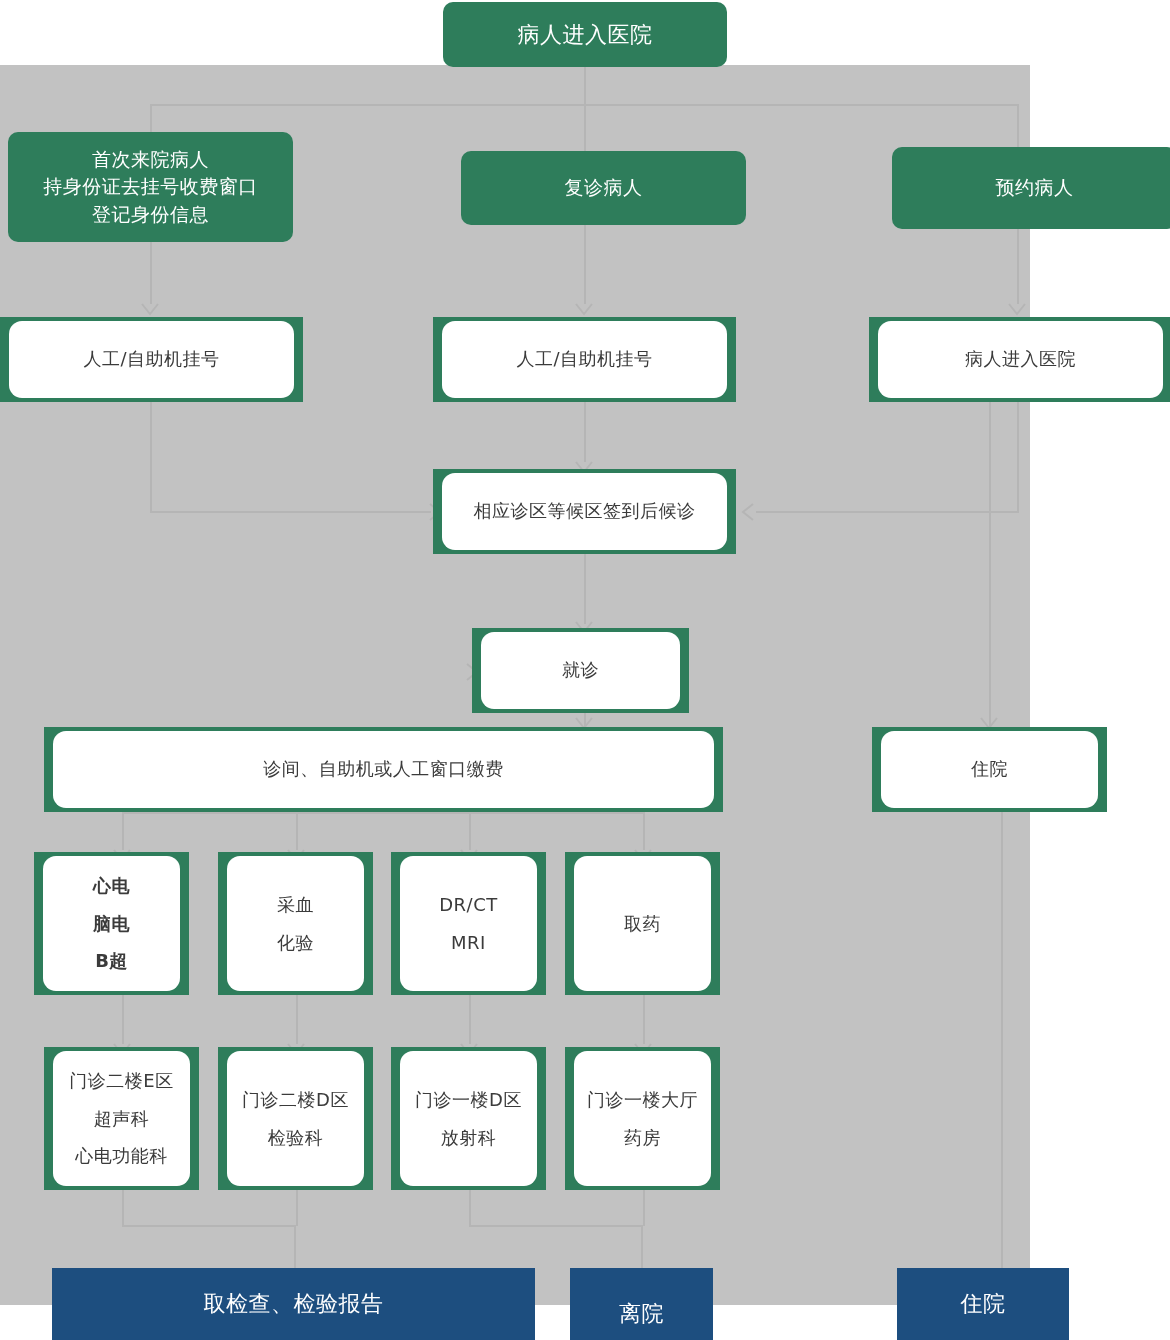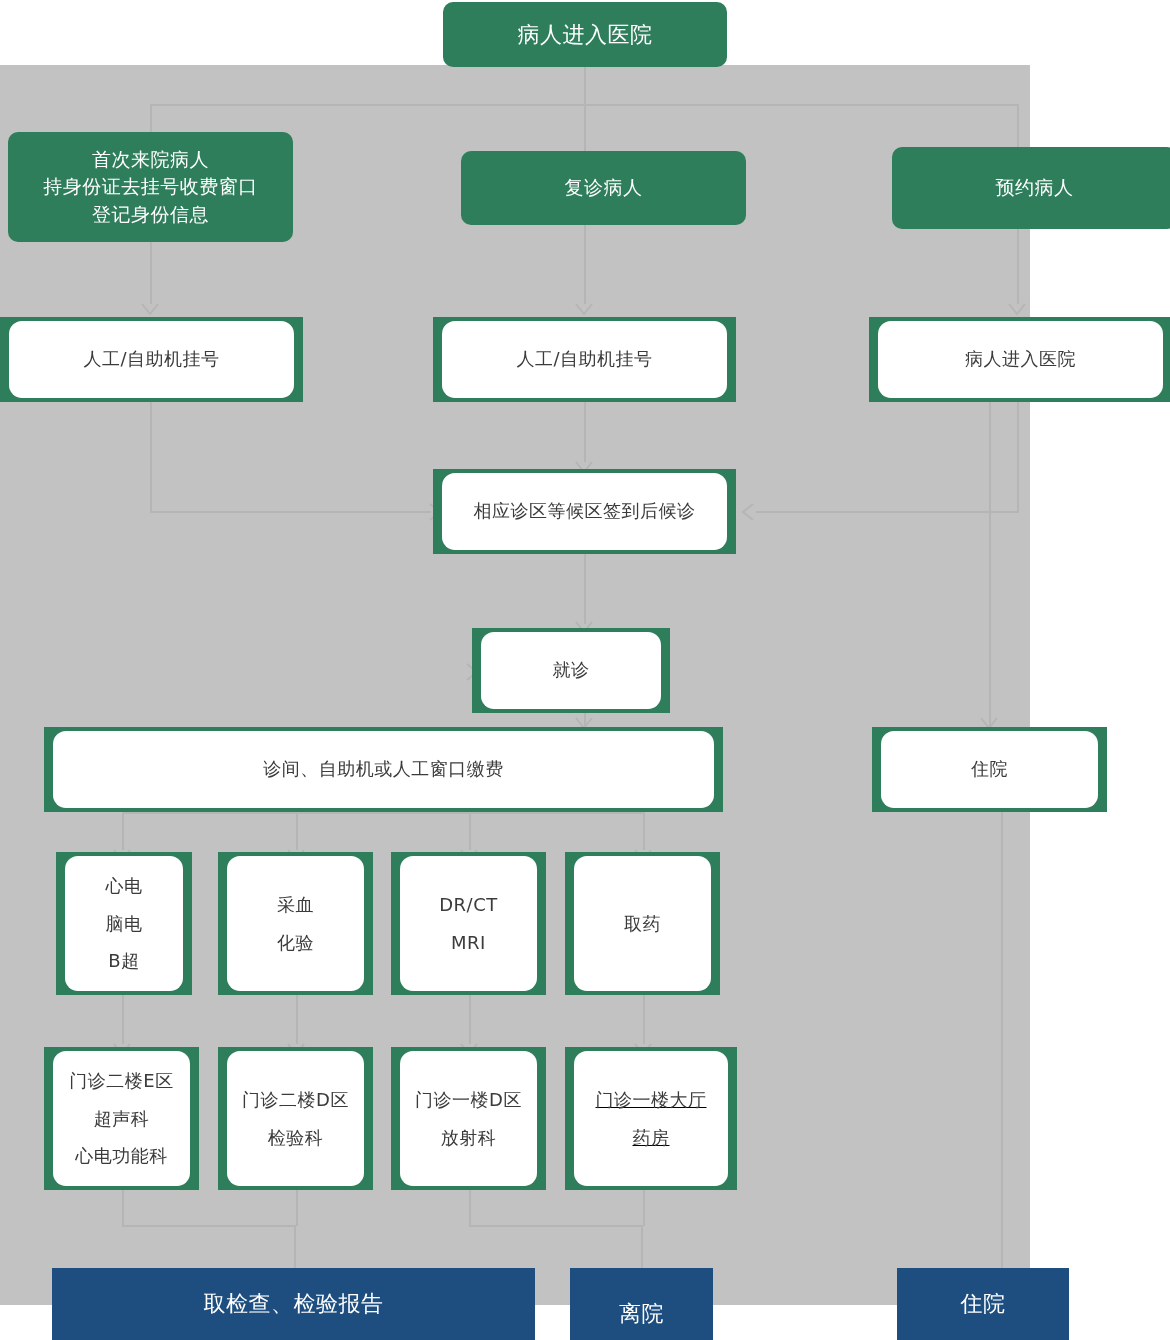--- a/index.html
+++ b/index.html
@@ -189,21 +189,21 @@
         <path d="M1 1 L9 11 L17 1" fill="none" stroke="#b5b5b5" stroke-width="2"></path>
       </svg>
   </div>
 
   <div class="chev" style="left:465px; top:663px;">
     <svg width="14" height="18" viewBox="0 0 14 18">
         <path d="M2 1 L12 9 L2 17" fill="none" stroke="#b5b5b5" stroke-width="2"></path>
       </svg>
   </div>
 
-  <div class="node green-frame" style="left:472px; top:628px; width:198px; height:85px;">
+  <div class="node green-frame" style="left:472px; top:628px; width:217px; height:85px;">
     <div class="card">
       <span>就诊</span>
     </div>
   </div>
 
   <div class="vline" style="left:584px; top:713px; height:18px;"></div>
   <div class="chev" style="left:575px; top:717px;">
     <svg width="18" height="13" viewBox="0 0 18 13">
         <path d="M1 1 L9 11 L17 1" fill="none" stroke="#b5b5b5" stroke-width="2"></path>
       </svg>
@@ -247,21 +247,21 @@
     <svg width="18" height="13" viewBox="0 0 18 13">
         <path d="M1 1 L9 11 L17 1" fill="none" stroke="#b5b5b5" stroke-width="2"></path>
       </svg>
   </div>
   <div class="chev" style="left:634px; top:849px;">
     <svg width="18" height="13" viewBox="0 0 18 13">
         <path d="M1 1 L9 11 L17 1" fill="none" stroke="#b5b5b5" stroke-width="2"></path>
       </svg>
   </div>
 
-  <div class="node green-frame tall" style="left:56px; top:852px; width:136px; height:143px;">
+  <div class="node green-frame tall" style="left:34px; top:852px; width:155px; height:143px;font-weight:bold;">
     <div class="card">
       <span>
         <span class="line-break">心电</span>
         <span class="line-break">脑电</span>
         <span class="line-break">B超</span>
       </span>
     </div>
   </div>
 
   <div class="node green-frame tall" style="left:218px; top:852px; width:155px; height:143px;">
@@ -334,21 +334,21 @@
 
   <div class="node green-frame tall" style="left:391px; top:1047px; width:155px; height:143px;">
     <div class="card">
       <span>
         <span class="line-break">门诊一楼D区</span>
         <span class="line-break">放射科</span>
       </span>
     </div>
   </div>
 
-  <div class="node green-frame tall" style="left:565px; top:1047px; width:172px; height:143px;text-decoration:underline;">
+  <div class="node green-frame tall" style="left:565px; top:1047px; width:155px; height:143px;">
     <div class="card">
       <span>
         <span class="line-break">门诊一楼大厅</span>
         <span class="line-break">药房</span>
       </span>
     </div>
   </div>
 
   <div class="vline" style="left:122px; top:1190px; height:36px;"></div>
   <div class="vline" style="left:296px; top:1190px; height:36px;"></div>

